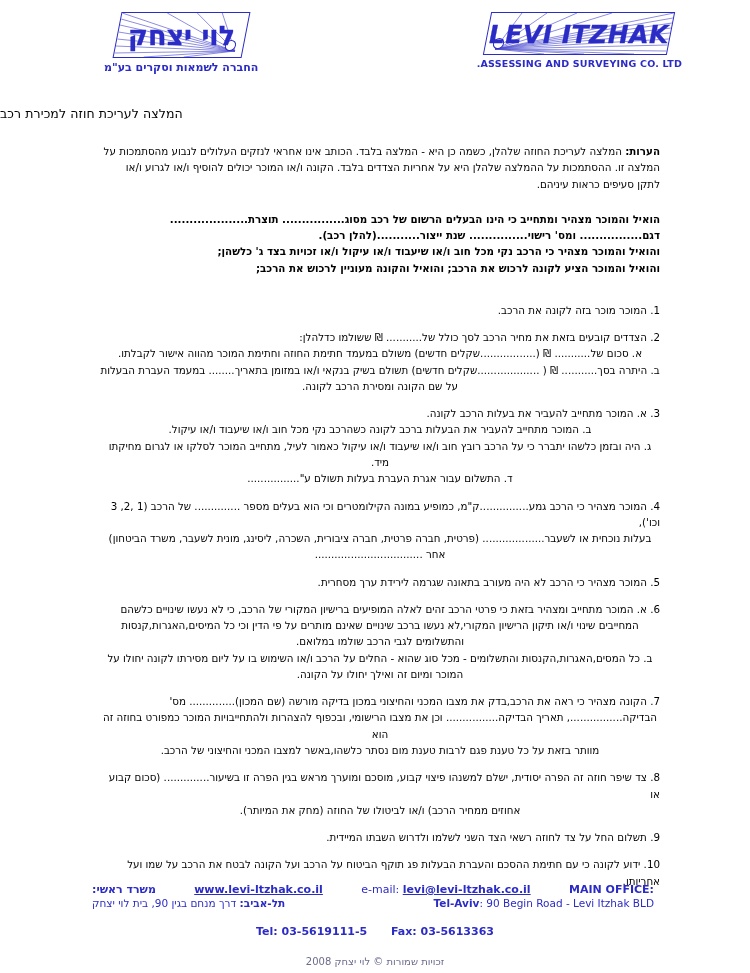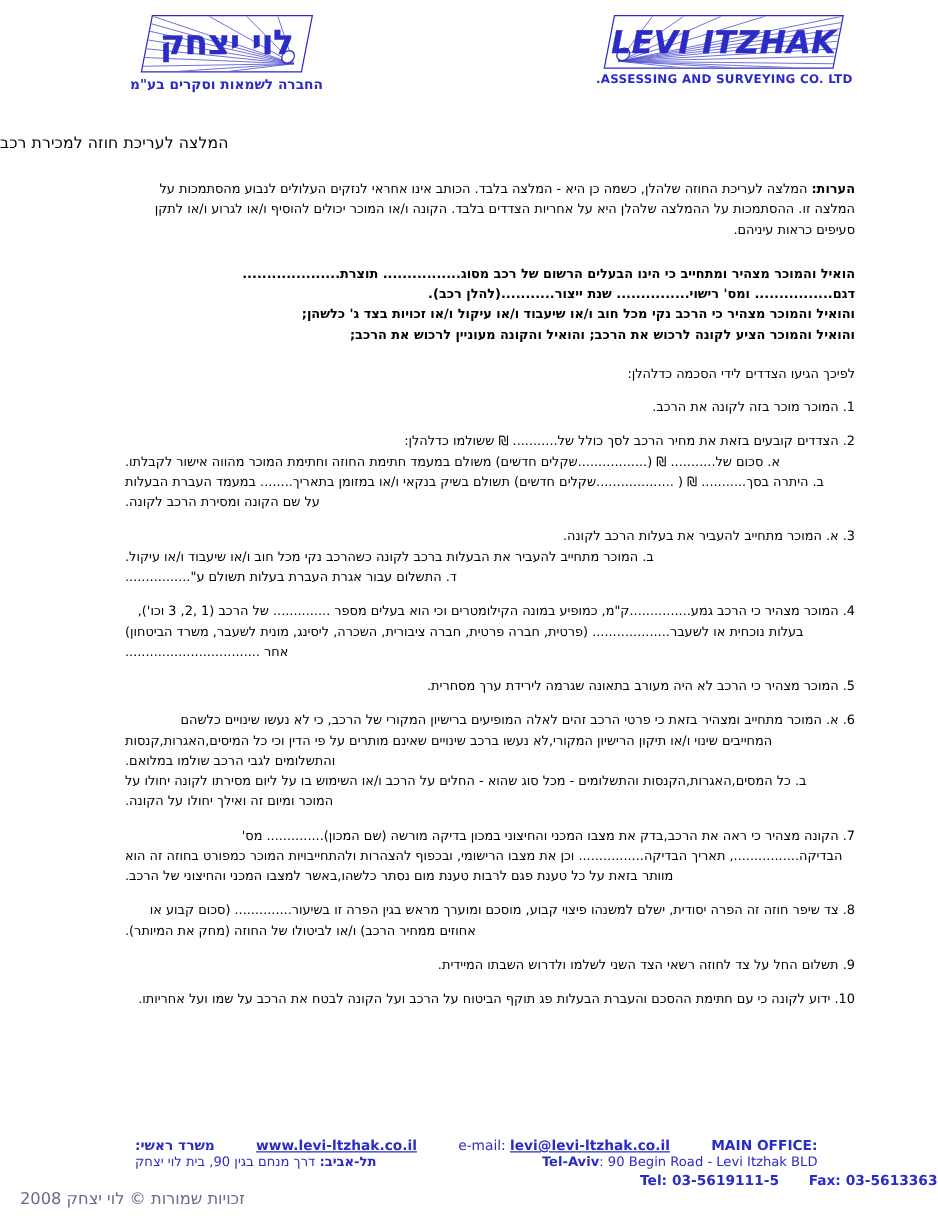--- a/index.html
+++ b/index.html
@@ -119,49 +119,49 @@
     text-align: left;
     font-size: 12.5px;
     font-weight: normal;
     margin: 16px 0 0 0;
     padding: 0;
     letter-spacing: 0.1px;
   }
 
   
   .content {
-    padding: 0 66px 0 100px;
+    padding: 0 90px 0 100px;
     font-size: 10.3px;
     line-height: 1.58;
     text-align: right;
   }
 
   .para {
     margin: 0 0 0 0;
   }
   .gap-lg { height: 15px; }
 
   .note-block { margin-top: 22px; }
   .note-block b { font-weight: bold; }
 
   .preamble { margin-top: 19px; font-weight: bold; }
   .preamble-line { text-align: right; }
 
   .clause {
     margin-top: 11px;
   }
   .clause-line { text-align: right; }
-  .sub-line { text-align: left; }
+  .sub-line { text-align: center; }
 
   .num { unicode-bidi: embed; }
 
   
   .footer {
     position: absolute;
-    left: 16px; right: 0;
+    left: 0; right: 0;
     bottom: 6px;
     color: #2b2bc6;
     font-family: "DejaVu Sans", "Liberation Sans", sans-serif;
   }
   .footer-line1 {
     display: flex;
     flex-direction: row-reverse;
     justify-content: space-between;
     align-items: baseline;
     padding: 0 96px 0 92px;
@@ -171,30 +171,30 @@
     display: flex;
     flex-direction: row-reverse;
     justify-content: space-between;
     align-items: baseline;
     padding: 0 96px 0 92px;
     font-size: 10.5px;
     margin-top: 1px;
     gap: 37px;
   }
   .footer-line3 {
-    text-align: right;
+    text-align: center;
     font-size: 11px;
     font-weight: bold;
-    margin-top: 2px;
+    margin-top: 16px;
   }
   .footer-copy {
-    text-align: left;
-    font-size: 13px;
+    text-align: center;
+    font-size: 10px;
     color: #6b6b8e;
-    margin-top: 1px;
+    margin-top: 18px;
     direction: rtl;
   }
   .f-bold { font-weight: bold; }
   .f-ltr { direction: ltr; unicode-bidi: embed; }
   .f-link {
     text-decoration: underline;
     font-weight: bold;
     color: #2b2bc6;
     direction: ltr;
     unicode-bidi: embed;
@@ -277,36 +277,36 @@
     </div>
 
     <div class="preamble">
       <div class="preamble-line">הואיל והמוכר מצהיר ומתחייב כי הינו הבעלים הרשום של רכב מסוג................ תוצרת....................</div>
       <div class="preamble-line">דגם................ ומס' רישוי............... שנת ייצור...........(להלן רכב).</div>
       <div class="preamble-line">והואיל והמוכר מצהיר כי הרכב נקי מכל חוב ו/או שיעבוד ו/או עיקול ו/או זכויות בצד ג' כלשהן;</div>
       <div class="preamble-line">והואיל והמוכר הציע לקונה לרכוש את הרכב; והואיל והקונה מעוניין לרכוש את הרכב;</div>
     </div>
 
     <div class="gap-lg"></div>
-    <div class="para">לפיכך הגיעו הצדדים לידי הסכמה כדלהלן:</div>
 
     <div class="clause">
       <div class="clause-line"><span class="num">1.</span> <span>המוכר מוכר בזה לקונה את הרכב.</span></div>
     </div>
 
     <div class="clause">
       <div class="clause-line"><span class="num">2.</span> <span>הצדדים קובעים בזאת את מחיר הרכב לסך כולל של........... ₪ ששולמו כדלהלן:</span></div>
       <div class="sub-line">א. סכום של........... ₪ (.................שקלים חדשים) משולם במעמד חתימת החוזה וחתימת המוכר מהווה אישור לקבלתו.</div>
       <div class="sub-line">ב. היתרה בסך........... ₪ ( ...................שקלים חדשים) תשולם בשיק בנקאי ו/או במזומן בתאריך........ במעמד העברת הבעלות</div>
       <div class="sub-line">על שם הקונה ומסירת הרכב לקונה.</div>
     </div>
 
     <div class="clause">
       <div class="clause-line"><span class="num">3.</span> <span>א. המוכר מתחייב להעביר את בעלות הרכב לקונה.</span></div>
       <div class="sub-line">ב. המוכר מתחייב להעביר את הבעלות ברכב לקונה כשהרכב נקי מכל חוב ו/או שיעבוד ו/או עיקול.</div>
+      <div class="sub-line">ג. היה ובזמן כלשהו יתברר כי על הרכב רובץ חוב ו/או שיעבוד ו/או עיקול כאמור לעיל, מתחייב המוכר לסלקו או לגרום מחיקתו מיד.</div>
       <div class="sub-line">ד. התשלום עבור אגרת העברת בעלות תשולם ע"................</div>
     </div>
 
     <div class="clause">
       <div class="clause-line"><span class="num">4.</span> <span>המוכר מצהיר כי הרכב גמע...............ק"מ, כמופיע במונה הקילומטרים וכי הוא בעלים מספר .............. של הרכב (1 ,2, 3 וכו'),</span></div>
       <div class="sub-line">בעלות נוכחית או לשעבר...................   (פרטית, חברה פרטית, חברה ציבורית, השכרה, ליסינג, מונית לשעבר, משרד הביטחון)</div>
       <div class="sub-line">אחר .................................</div>
     </div>
 
     <div class="clause">

